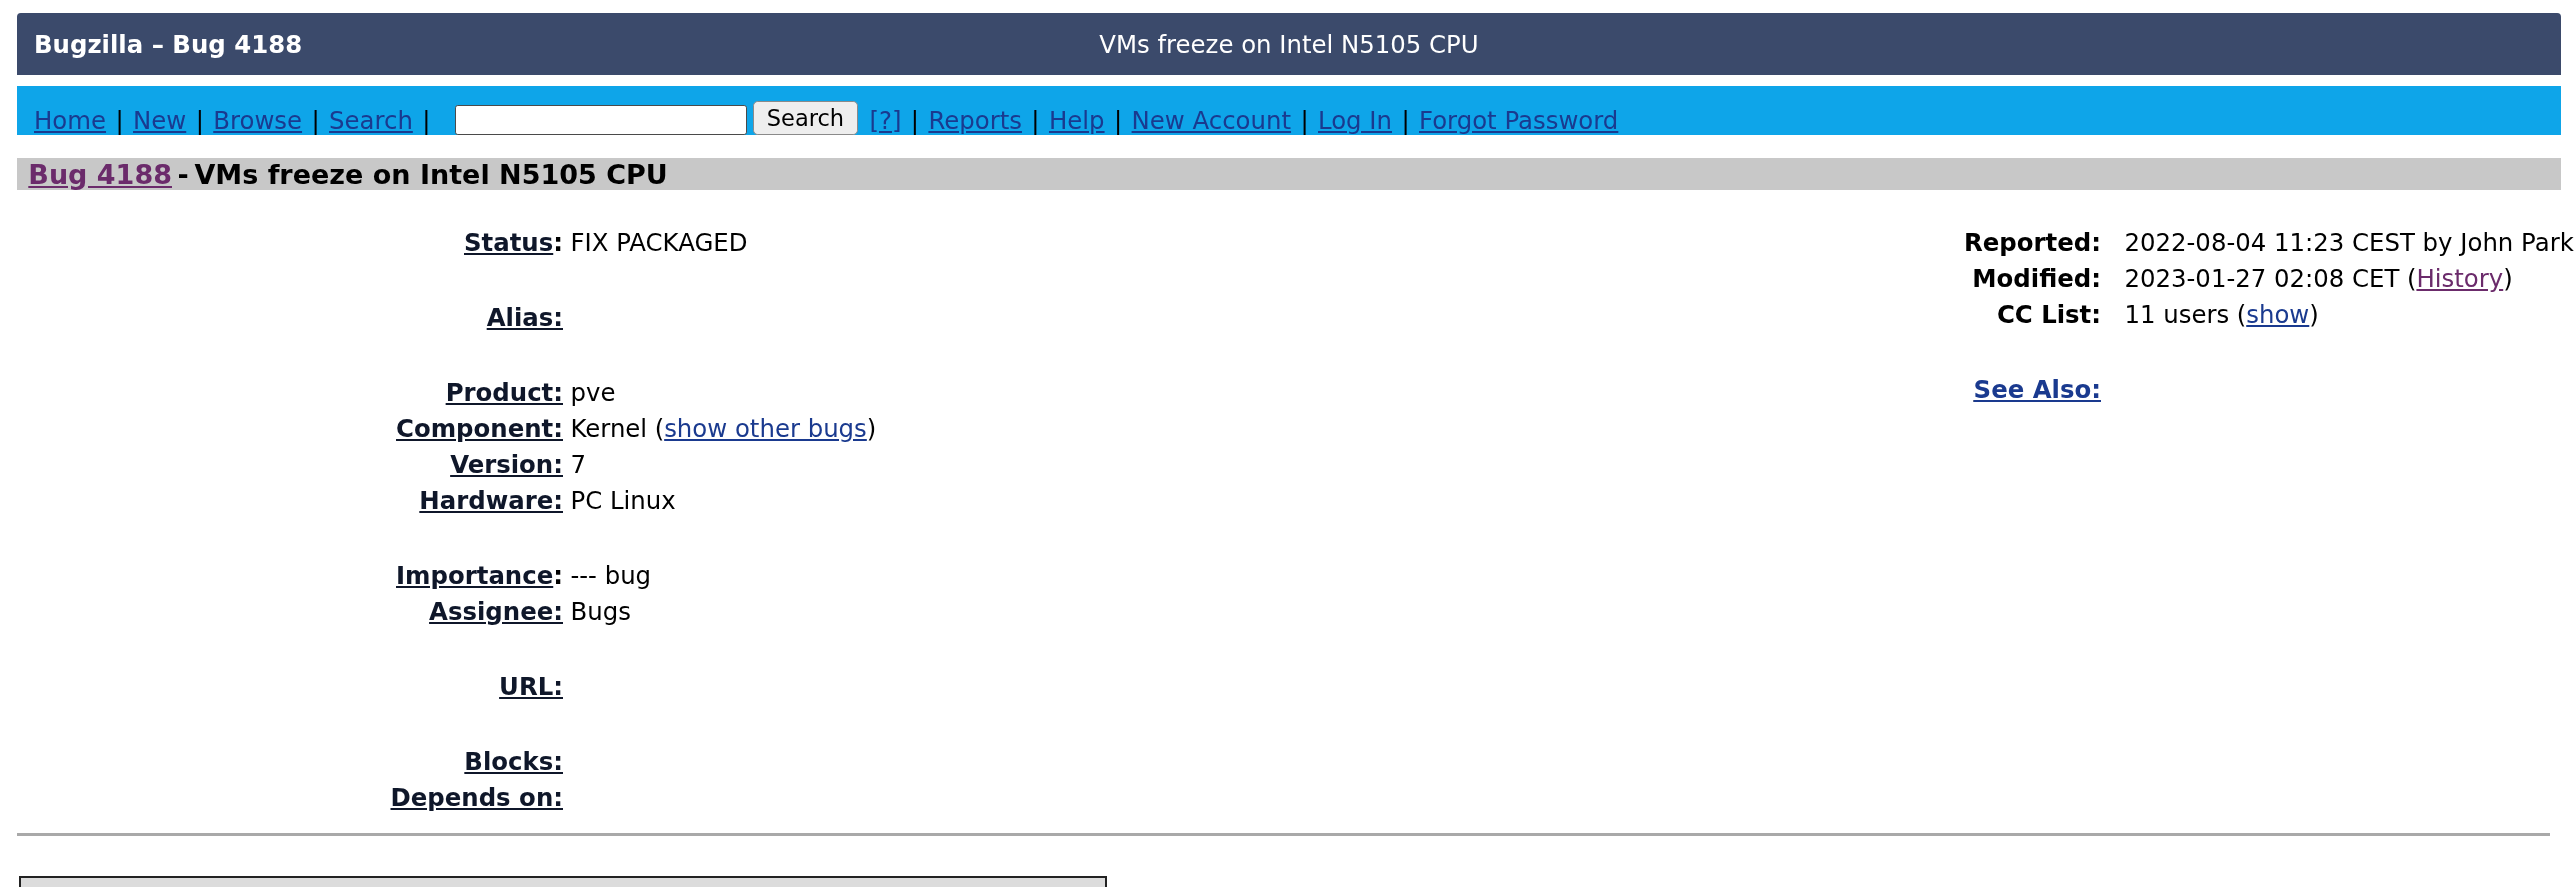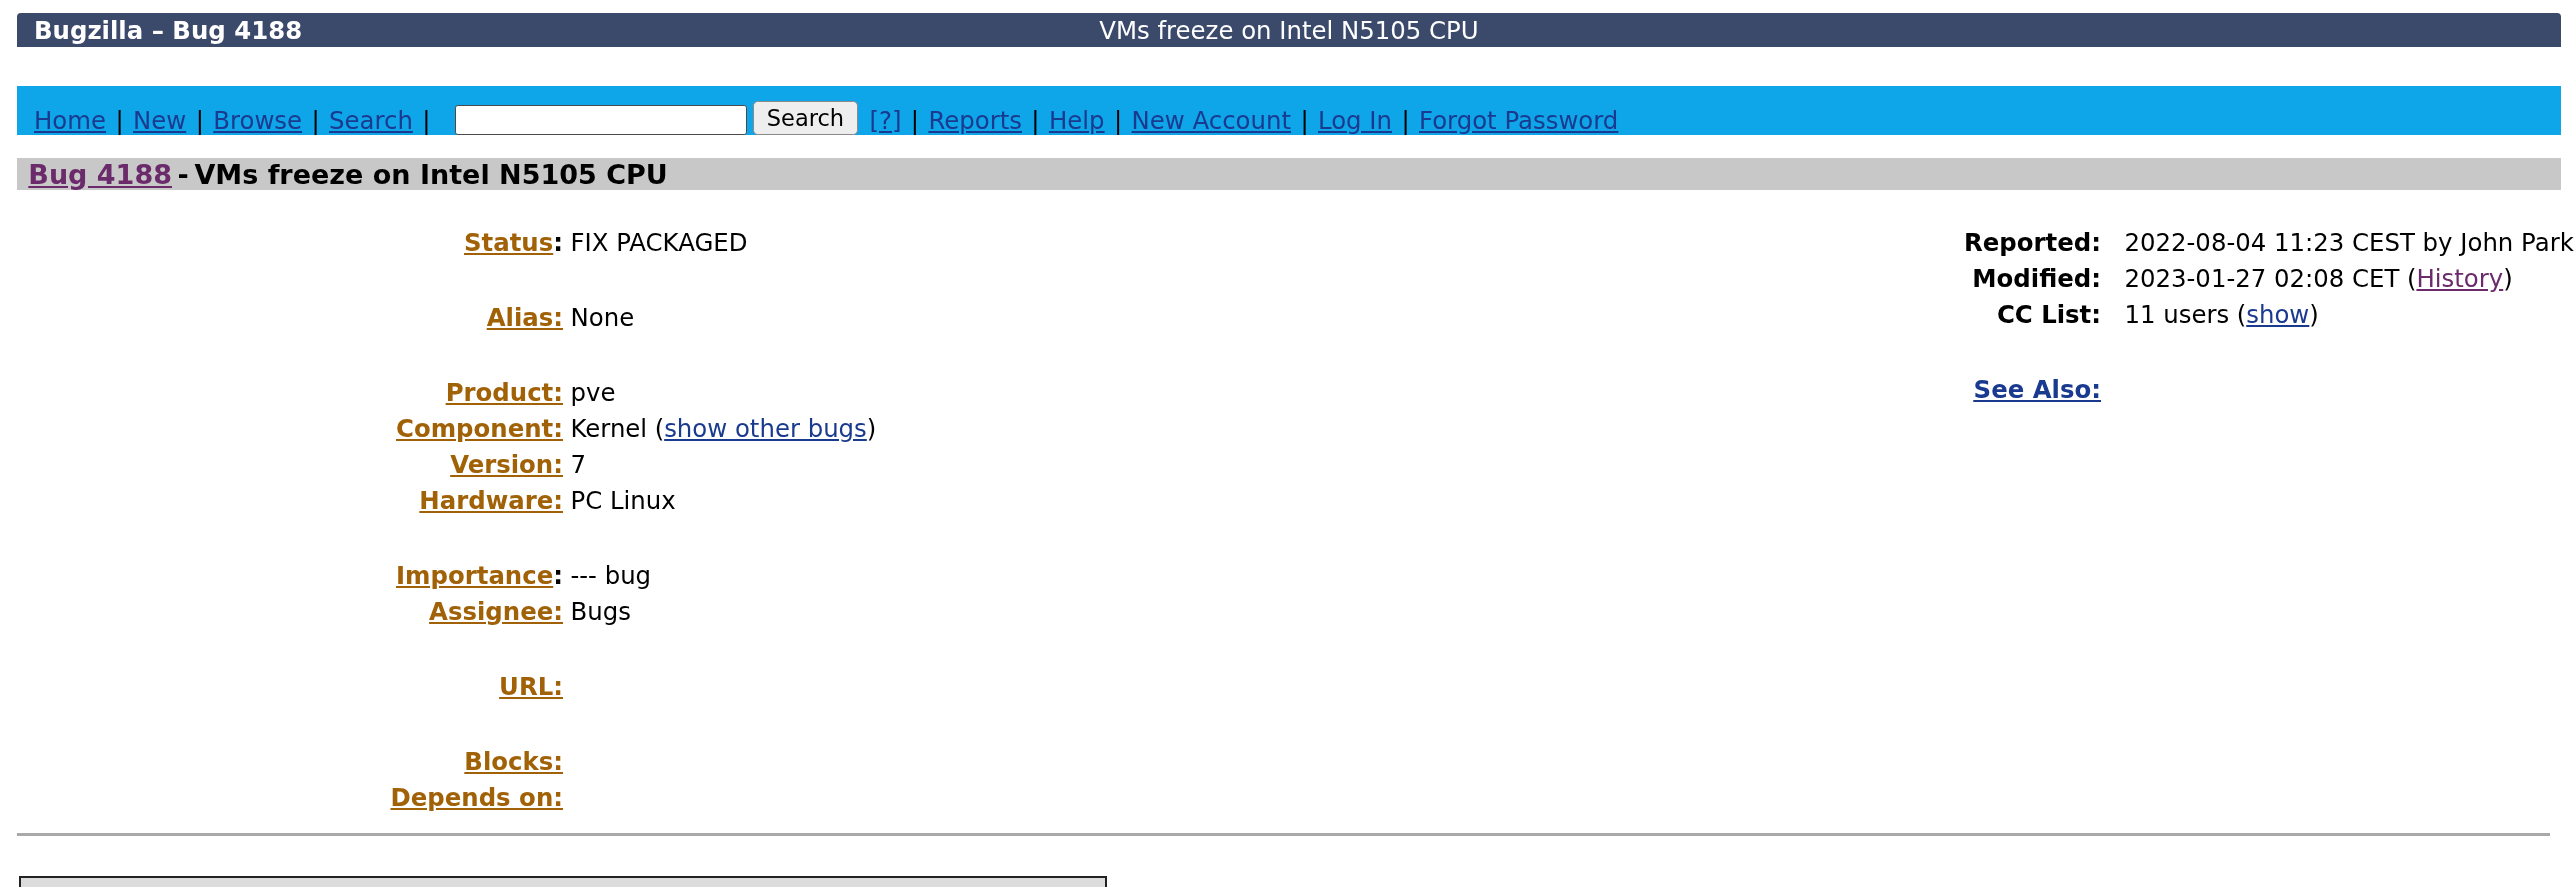--- a/index.html
+++ b/index.html
@@ -16,21 +16,21 @@
     overflow: hidden;
     position: relative;
   }
 
   
   .titlebar {
     position: absolute;
     left: 17px;
     top: 13px;
     width: 2544px;
-    height: 34px;
+    height: 62px;
     background: #3b4a6b;
     border-radius: 3.8px 3.8px 0 0;
     display: flex;
     align-items: center;
     box-sizing: border-box;
     padding: 0 17px;
   }
   .titlebar-left {
     color: #ffffff;
     font-weight: bold;
@@ -162,21 +162,21 @@
     text-align: right;
     flex: 0 0 563px;
     padding-right: 0;
   }
   .frow .val {
     flex: 1 1 auto;
     padding-left: 7.5px;
     color: #000000;
   }
   .lbl a {
-    color: #a16207;
+    color: #0f172a;
     font-weight: bold;
     text-decoration: underline;
   }
   .lbl .colon-plain {
     color: #000000;
     font-weight: bold;
     text-decoration: none;
   }
   .val a {
     color: #1a3a8f;
@@ -294,21 +294,20 @@
 
     <div class="frow">
       <div class="lbl"><a href="#">Status</a><span class="colon-plain">:</span></div>
       <div class="val">FIX PACKAGED</div>
     </div>
 
     <div class="gap-md"></div>
 
     <div class="frow">
       <div class="lbl"><a href="#">Alias:</a></div>
-      <div class="val">None</div>
     </div>
 
     <div class="gap-lg"></div>
 
     <div class="frow">
       <div class="lbl"><a href="#">Product:</a></div>
       <div class="val">pve</div>
     </div>
 
     <div class="frow">

